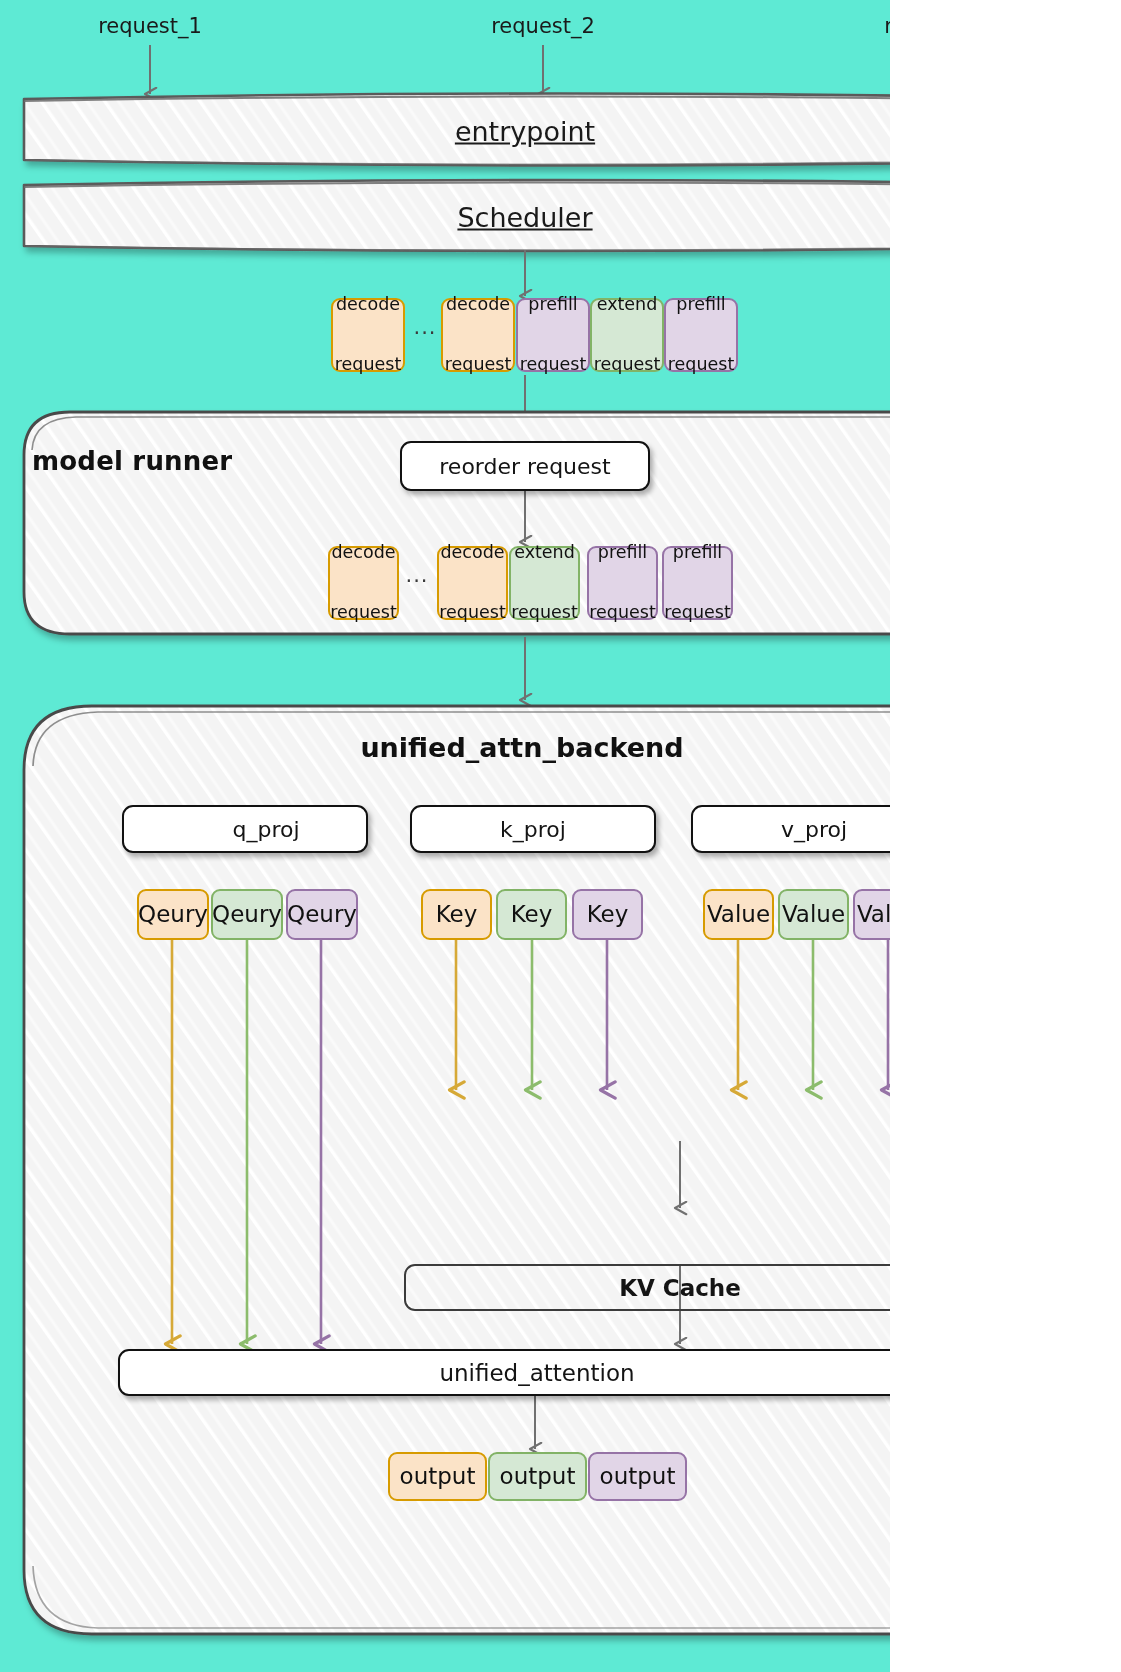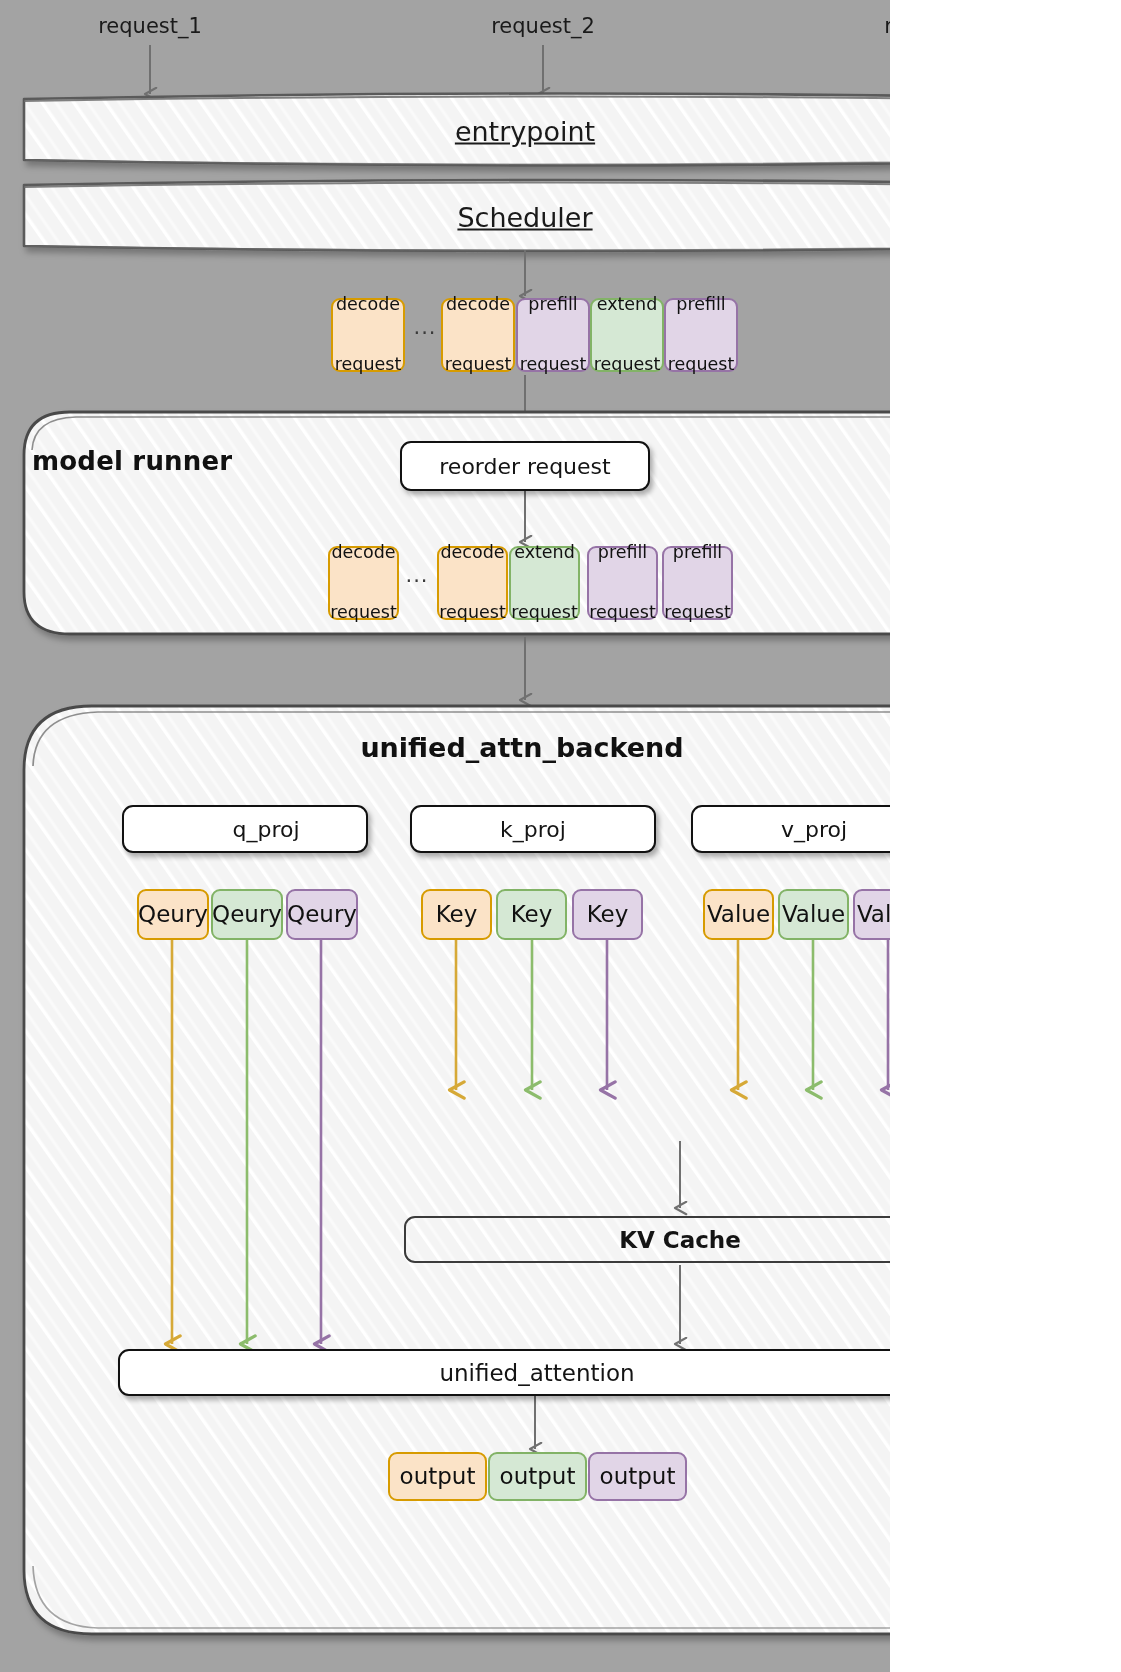--- a/index.html
+++ b/index.html
@@ -7,21 +7,21 @@
     padding: 0;
     background: #ffffff;
   }
   body {
     font-family: "DejaVu Sans", sans-serif;
   }
   #canvas {
     position: relative;
     width: 890px;
     height: 1672px;
-    background: #a3a3a3;
+    background: #5eead4;
     overflow: hidden;
   }
   svg.layer {
     position: absolute;
     left: 0;
     top: 0;
     width: 1121px;
     height: 1672px;
     pointer-events: none;
   }
@@ -72,20 +72,21 @@
     justify-content: center;
     font-size: 22px;
     color: #141414;
   }
   .proc.ghost {
     background: transparent;
     border: 2.4px solid #3b3b3b;
     box-shadow: none;
     font-weight: bold;
     font-size: 23px;
+    margin-top: 48px;
   }
   
   .chip {
     position: absolute;
     box-sizing: border-box;
     border-radius: 9px;
     border-width: 2.4px;
     border-style: solid;
     display: flex;
     flex-direction: column;

